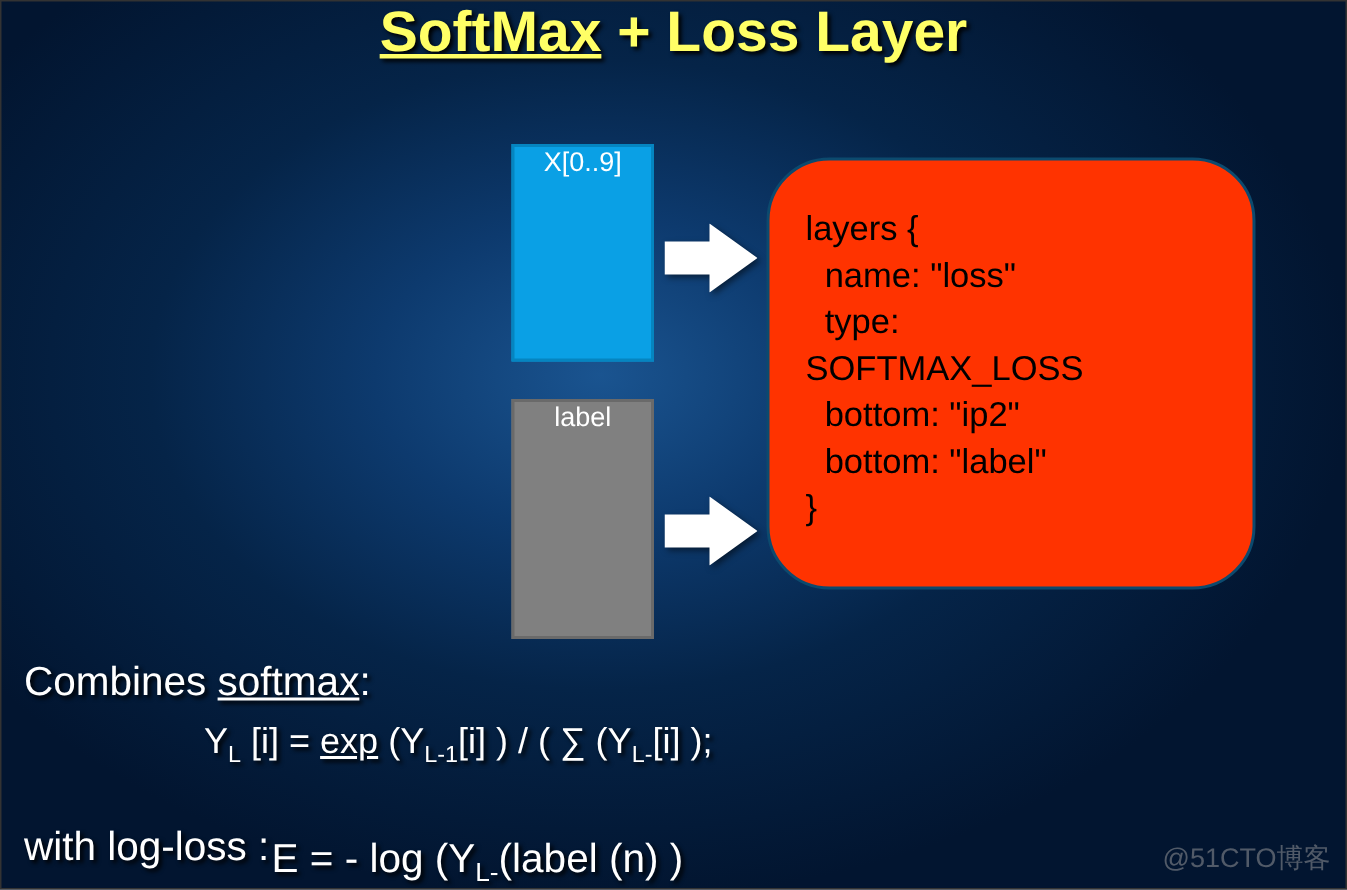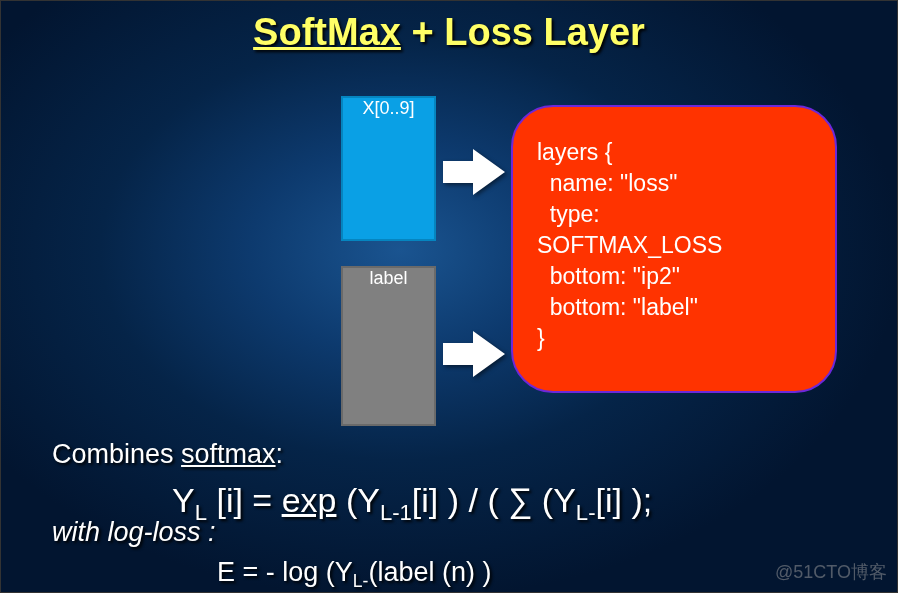--- a/index.html
+++ b/index.html
@@ -8,21 +8,20 @@
     height: 593px;
     background: radial-gradient(ellipse 500px 350px at 400px 250px, #1a5490 0%, #0d3a6e 30%, #052448 60%, #021530 100%);
     font-family: Arial, Helvetica, sans-serif;
     position: relative;
     overflow: hidden;
     border: 1px solid #333;
   }
   .title {
     width: 100%;
     text-align: center;
-    padding-top: 10px;
     font-size: 38px;
     font-weight: bold;
   }
   .title .u { text-decoration: underline; color: #ffff66; text-shadow: 2px 2px 3px #000; }
   .title .p { color: #ffff66; text-shadow: 2px 2px 3px #000; }
   .box {
     position: absolute;
     color: #fff;
     font-size: 18px;
     display: flex;
@@ -45,40 +44,39 @@
     filter: drop-shadow(2px 2px 2px rgba(0,0,0,0.5));
   }
   .arrow svg { display: block; }
   .arrow-top { left: 442px; top: 148px; }
   .arrow-bot { left: 442px; top: 330px; }
   .code-box {
     position: absolute;
     left: 510px; top: 104px;
     width: 326px; height: 288px;
     background: #ff3300;
-    border: 2px solid #6d28d9;
+    border: 2px solid #0c4a6e;
     border-radius: 42px;
-    color: #ffffff;
+    color: #000000;
     font-size: 23px;
     padding: 30px 24px;
     line-height: 1.35;
     white-space: pre;
     font-family: Arial, Helvetica, sans-serif;
   }
   .explain {
     position: absolute;
     color: #fff;
     font-size: 27px;
     text-shadow: 2px 2px 3px #000;
-    margin-left: 36px;
   }
   .line1 { left: 15px; top: 438px; }
   .line1 .u { text-decoration: underline; }
-  .line2 { left: 135px; top: 480px; font-size: 34px; }
-  .line3 { left: 15px; top: 516px; font-style: italic; }
+  .line2 { left: 135px; top: 480px; font-size: 24px; }
+  .line3 { left: 15px; top: 548px; }
   .line4 { left: 180px; top: 556px; font-size: 27px;}
   sub { font-size: 0.65em; vertical-align: sub; }
   .watermark {
     position: absolute;
     right: 10px; bottom: 8px;
     color: rgba(160,160,160,0.5);
     font-size: 18px;
   }
 </style>
 </head>

